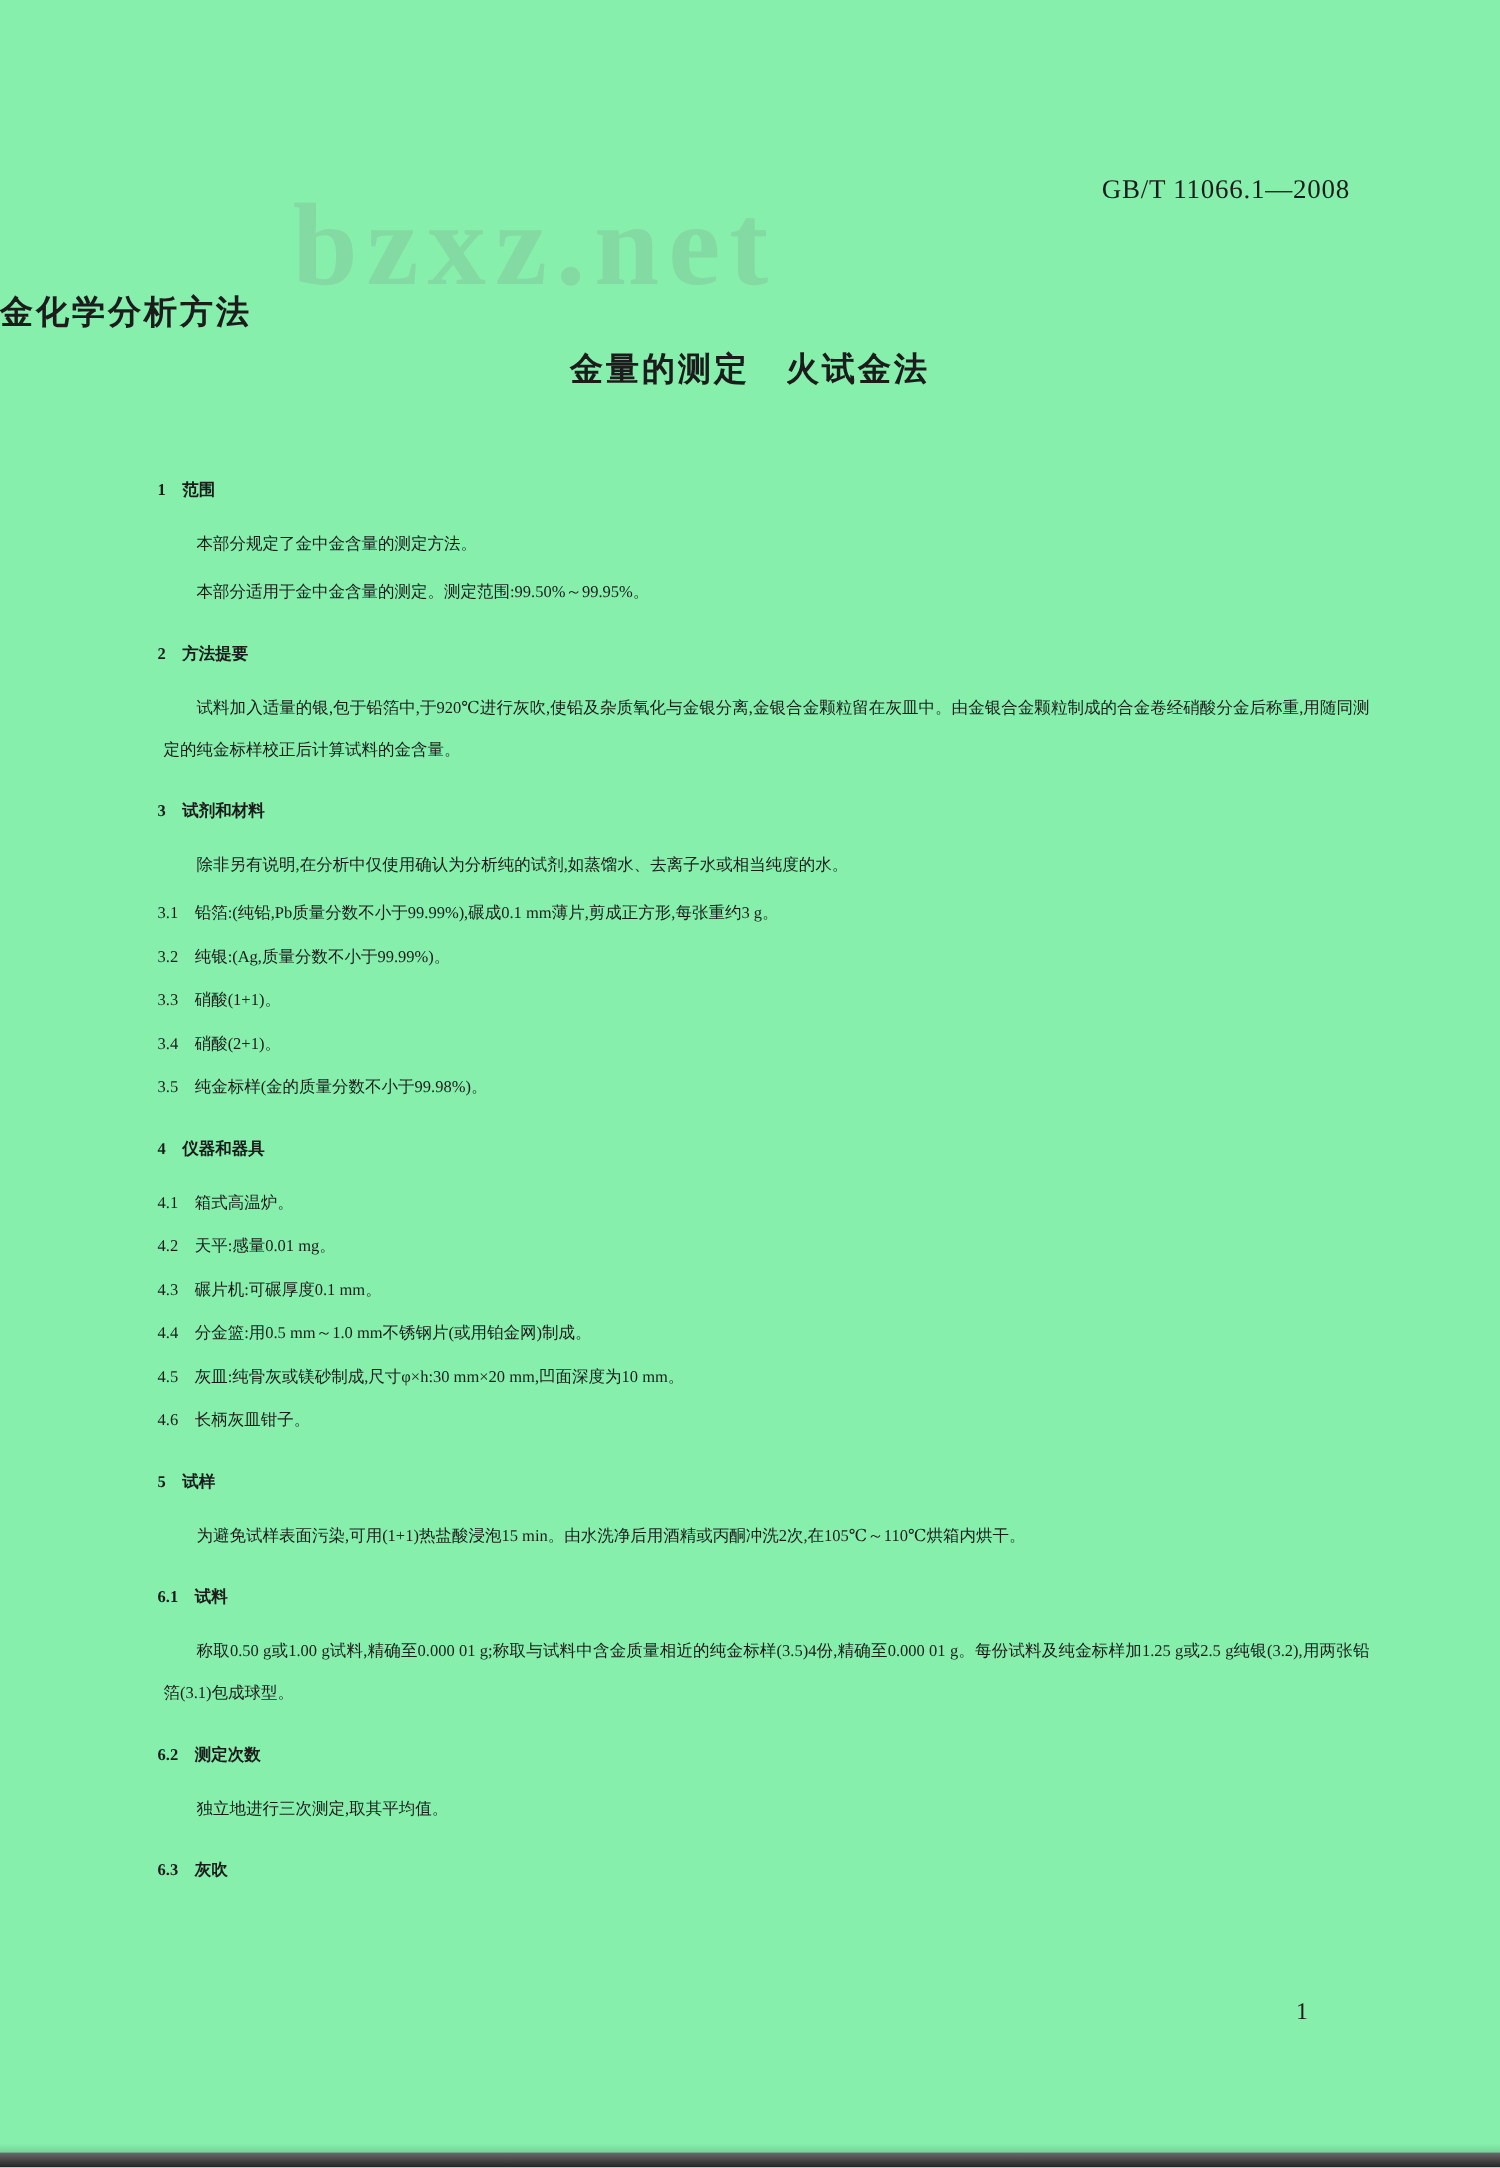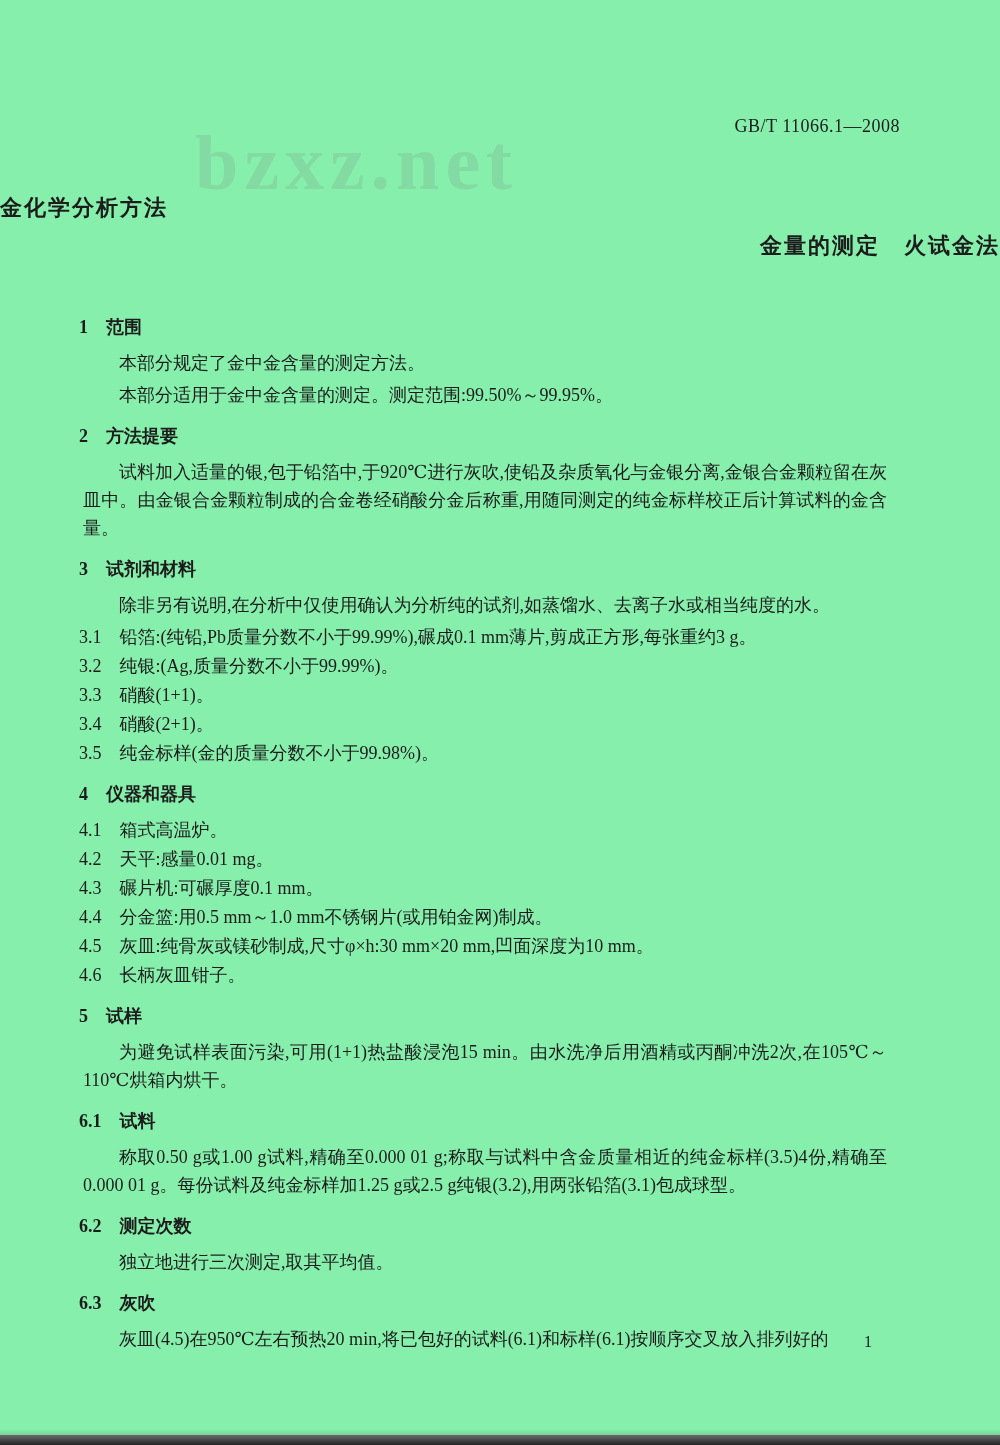--- a/index.html
+++ b/index.html
@@ -47,31 +47,31 @@
     font-size: 22px;
     font-weight: bold;
     letter-spacing: 2px;
   }
   .title2 {
     position: absolute;
     top: 231px;
     left: 0;
     width: 100%;
     margin: 0;
-    text-align: right;
+    text-align: center;
     font-size: 22px;
     font-weight: bold;
     letter-spacing: 2px;
   }
   .content {
     position: absolute;
     top: 300px;
-    left: 79px;
+    left: 105px;
     width: 812px;
-    font-size: 18px;
+    font-size: 11px;
     line-height: 28px;
   }
   .doc-heading {
     font-weight: bold;
     margin-top: 13px;
     margin-bottom: 8px;
   }
   .doc-para {
     text-indent: 2em;
     text-align: justify;
@@ -132,18 +132,17 @@
       <div class="doc-item">4.4　分金篮:用0.5 mm～1.0 mm不锈钢片(或用铂金网)制成。</div>
       <div class="doc-item">4.5　灰皿:纯骨灰或镁砂制成,尺寸φ×h:30 mm×20 mm,凹面深度为10 mm。</div>
       <div class="doc-item">4.6　长柄灰皿钳子。</div>
       <div class="doc-heading">5　试样</div>
       <div class="doc-para">为避免试样表面污染,可用(1+1)热盐酸浸泡15 min。由水洗净后用酒精或丙酮冲洗2次,在105℃～110℃烘箱内烘干。</div>
       <div class="doc-heading">6.1　试料</div>
       <div class="doc-para">称取0.50 g或1.00 g试料,精确至0.000 01 g;称取与试料中含金质量相近的纯金标样(3.5)4份,精确至0.000 01 g。每份试料及纯金标样加1.25 g或2.5 g纯银(3.2),用两张铅箔(3.1)包成球型。</div>
       <div class="doc-heading">6.2　测定次数</div>
       <div class="doc-para">独立地进行三次测定,取其平均值。</div>
       <div class="doc-heading">6.3　灰吹</div>
-      <div class="doc-para">灰皿(4.5)在950℃左右预热20 min,将已包好的试料(6.1)和标样(6.1)按顺序交叉放入排列好的</div>
     </div>
   <div class="page-number">1</div>
   <div class="scan-shadow"></div>
   <div class="scan-bar"></div>
 </div>
 
 </body></html>

